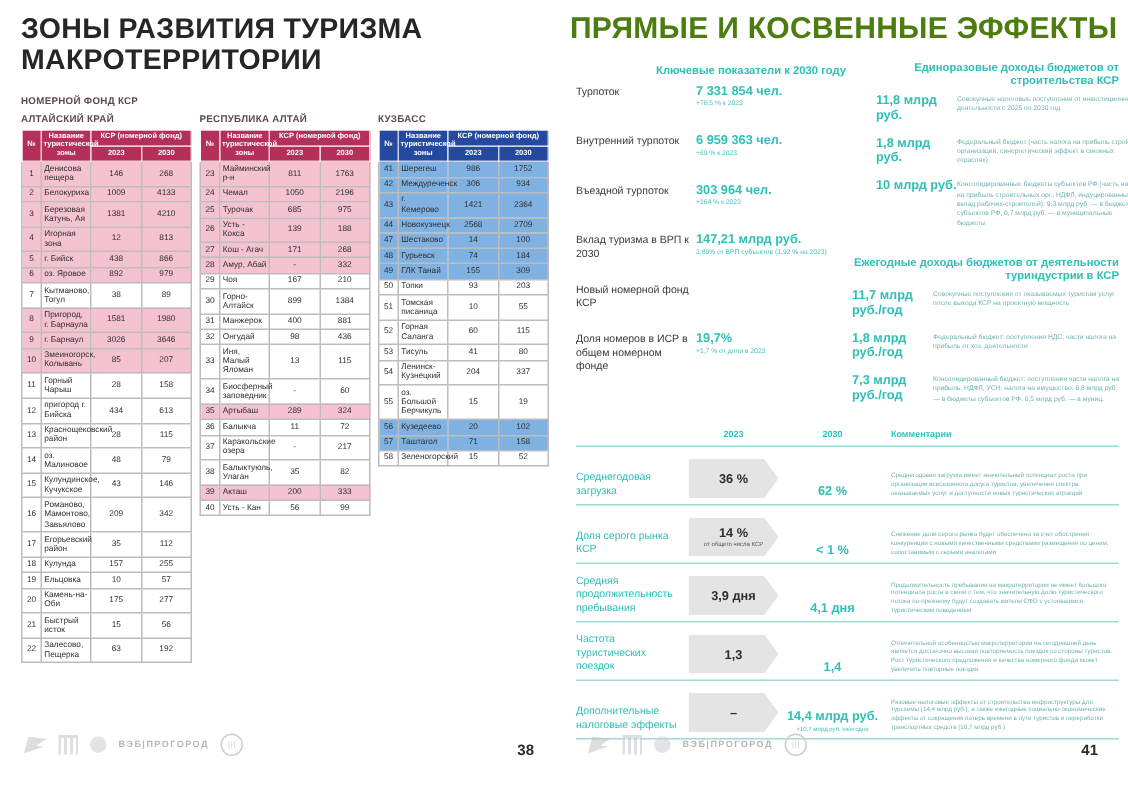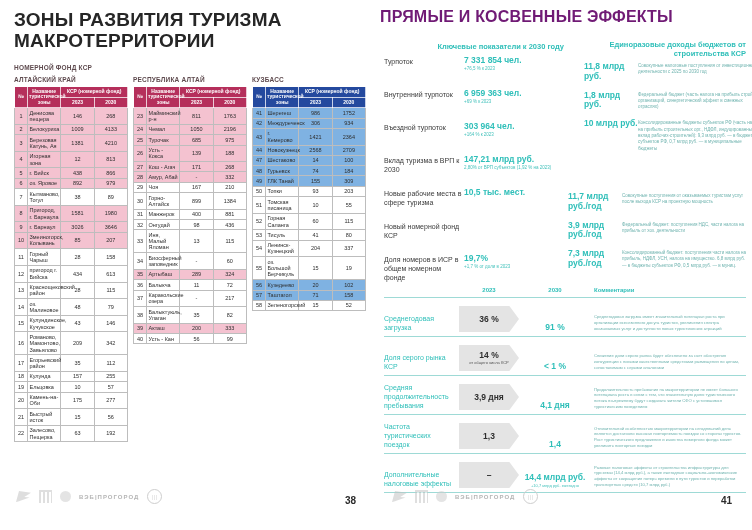--- a/index.html
+++ b/index.html
@@ -21,22 +21,22 @@
            text-align:center;font-size:5px;line-height:1.15}
   .mini td{border:.5px solid #bdbdbd;padding:1.5px 1.5px;line-height:1.15;vertical-align:middle;background:#fff}
   .mini .cnum{width:10px;text-align:center}
   .mini .cval{width:19px;text-align:center}
   .mini.pink th{background:#b52f5b}
   .mini.pink tr.hl td{background:#f4c2d0}
   .mini.blue th{background:#24499e}
   .mini.blue tr.hl td{background:#7fb2e2}
 
   
-  .titleR{position:absolute;left:4px;top:8px;width:370px;font-size:16px;font-weight:700;
-          color:#701a75;letter-spacing:.2px}
+  .titleR{position:absolute;left:4px;top:8px;width:370px;font-size:20px;font-weight:700;
+          color:#4d7c0f;letter-spacing:.2px}
   .secTitle{color:#2fbfb9;font-weight:700;font-size:7.5px;text-align:right;line-height:1.25}
   #keyTitle{position:absolute;left:6px;top:42px;width:182px}
   #kiList{position:absolute;left:8px;top:56px;width:182px}
   .ki{display:flex;min-height:33px}
   .ki .lbl{width:80px;font-size:7px;color:#3a3a3a;line-height:1.3;padding-top:1px}
   .ki .vwrap{width:100px}
   .ki .val{font-size:8.5px;font-weight:700;color:#2fbfb9;line-height:1.05}
   .ki .sub{font-size:4.5px;color:#45c2bc;margin-top:1px;line-height:1.35}
 
   #onceTitle{position:absolute;left:192px;top:40px;width:178px}
@@ -514,26 +514,20 @@
         </div>
       </div>
       <div class="ki">
         <div class="lbl">Вклад туризма в ВРП к 2030</div>
         <div class="vwrap">
           <div class="val">147,21 млрд руб.</div>
           <div class="sub">2,80% от ВРП субъектов (1,92 % на 2023)</div>
         </div>
       </div>
       <div class="ki">
-        <div class="lbl">Новые рабочие места в сфере туризма</div>
-        <div class="vwrap">
-          <div class="val">10,5 тыс. мест.</div>
-        </div>
-      </div>
-      <div class="ki">
         <div class="lbl">Новый номерной фонд КСР</div>
       </div>
       <div class="ki">
         <div class="lbl">Доля номеров в ИСР в общем номерном фонде</div>
         <div class="vwrap">
           <div class="val">19,7%</div>
           <div class="sub">+1,7 % от доли в 2023</div>
         </div>
       </div>
     </div>
@@ -547,27 +541,28 @@
       <div class="inc">
         <div class="ival">1,8 млрд руб.</div>
         <div class="idesc">Федеральный бюджет (часть налога на прибыль строй. организаций, синергетический эффект в смежных отраслях)</div>
       </div>
       <div class="inc">
         <div class="ival">10 млрд руб.</div>
         <div class="idesc">Консолидированные бюджеты субъектов РФ (часть налога на прибыль строительных орг., НДФЛ, индуцированный вклад рабочих-строителей): 9,3 млрд руб. — в бюджеты субъектов РФ, 0,7 млрд руб. — в муниципальные бюджеты</div>
       </div>
     </div>
 
+  <div class="secTitle" id="annTitle">Ежегодные доходы бюджетов от деятельности туриндустрии в КСР</div>
   <div id="annList">
       <div class="inc">
         <div class="ival">11,7 млрд руб./год</div>
         <div class="idesc">Совокупные поступления от оказываемых туристам услуг после выхода КСР на проектную мощность</div>
       </div>
       <div class="inc">
-        <div class="ival">3,9 млрд руб./год</div>
+        <div class="ival">1,8 млрд руб./год</div>
         <div class="idesc">Федеральный бюджет: поступления НДС, части налога на прибыль от хоз. деятельности</div>
       </div>
       <div class="inc">
         <div class="ival">7,3 млрд руб./год</div>
         <div class="idesc">Консолидированный бюджет: поступления части налога на прибыль, НДФЛ, УСН, налога на имущество. 6,8 млрд руб. — в бюджеты субъектов РФ, 0,5 млрд руб. — в муниц.</div>
       </div>
     </div>
 
   <div class="cmpHead">
     <span class="h-spacer"></span>
@@ -577,21 +572,21 @@
   </div>
   <div id="cmpBody">
       <div class="cmpRow">
         <div class="rl">Среднегодовая загрузка</div>
         <div class="chevWrap">
           <div class="chev">
             <div class="cv">36 %</div>
           </div>
         </div>
         <div class="v30wrap">
-          <div class="v30">91 %</div>
+          <div class="v30">62 %</div>
         </div>
         <div class="rcom">Среднегодовая загрузка имеет значительный потенциал роста при организации всесезонного досуга туристов, увеличения спектра оказываемых услуг и доступности новых туристических атракций</div>
       </div>
       <div class="cmpRow">
         <div class="rl">Доля серого рынка КСР</div>
         <div class="chevWrap">
           <div class="chev">
             <div class="cv">14 %</div>
             <div class="cs">от общего числа КСР</div>
           </div>

